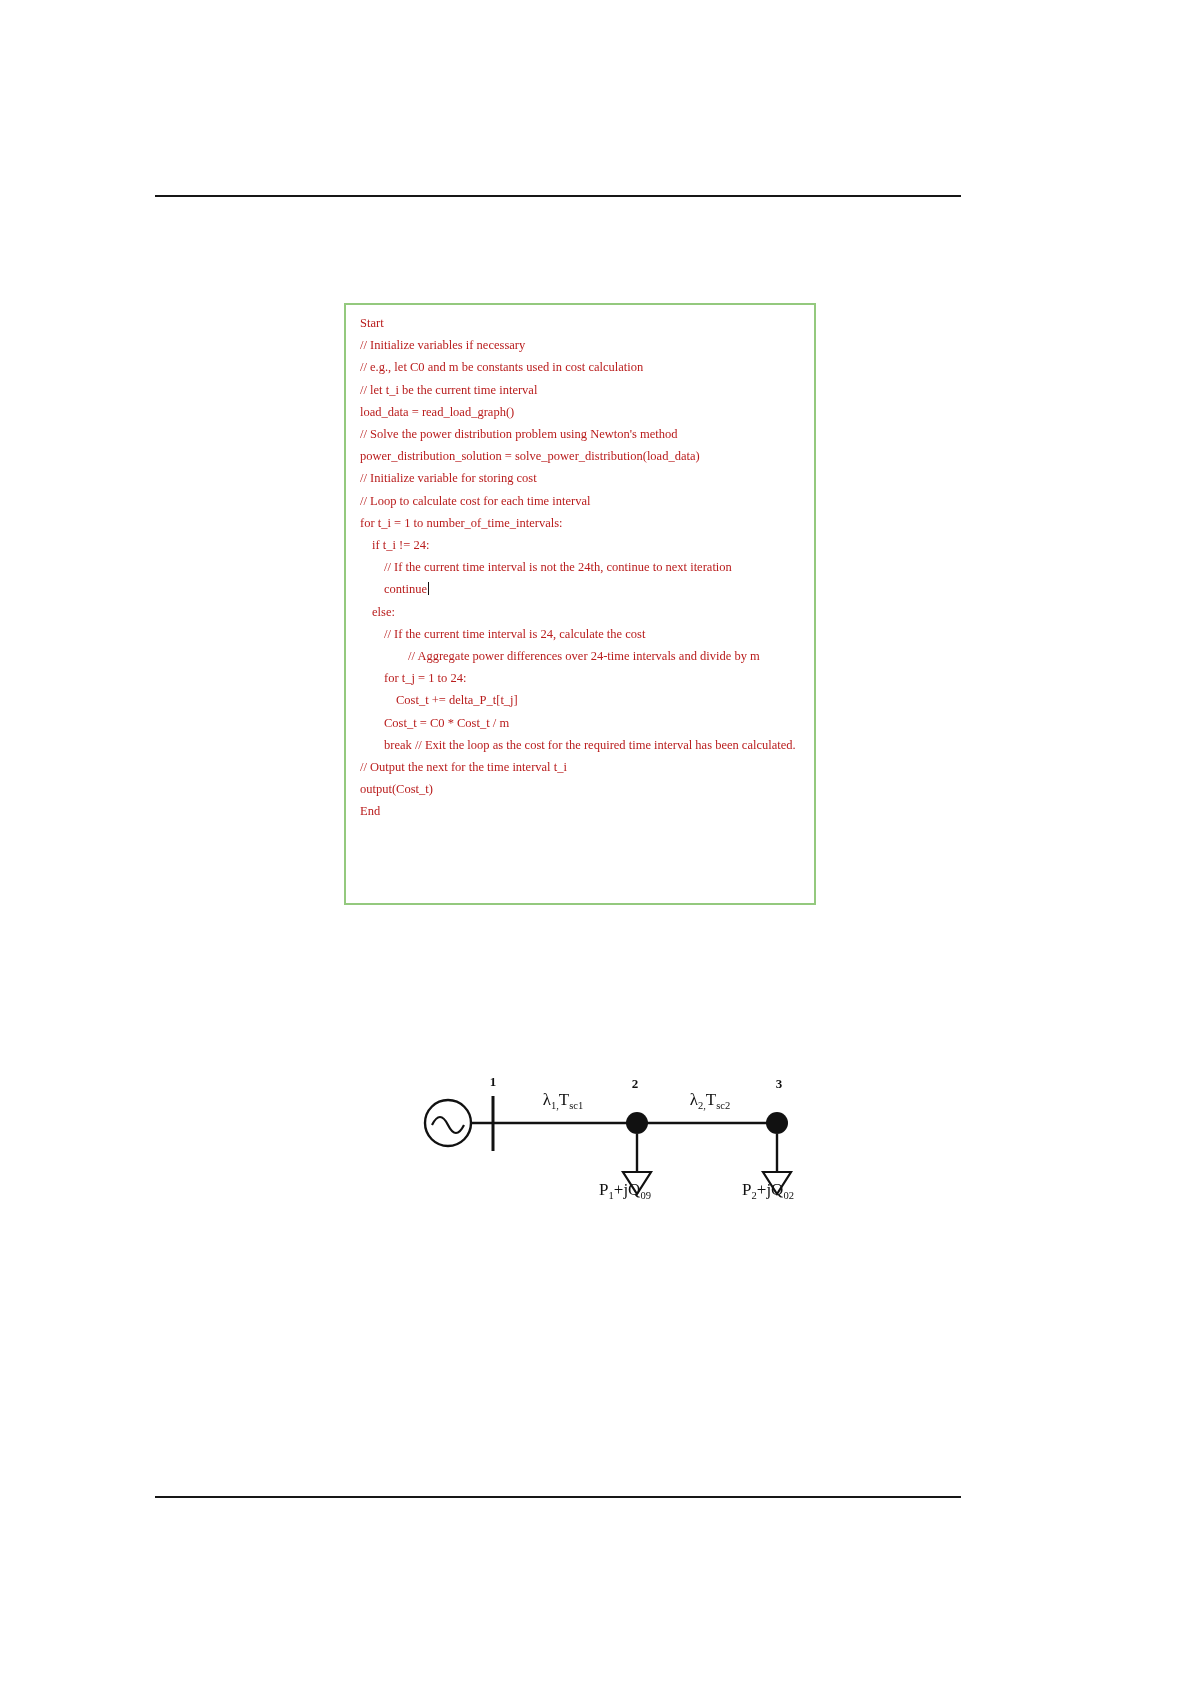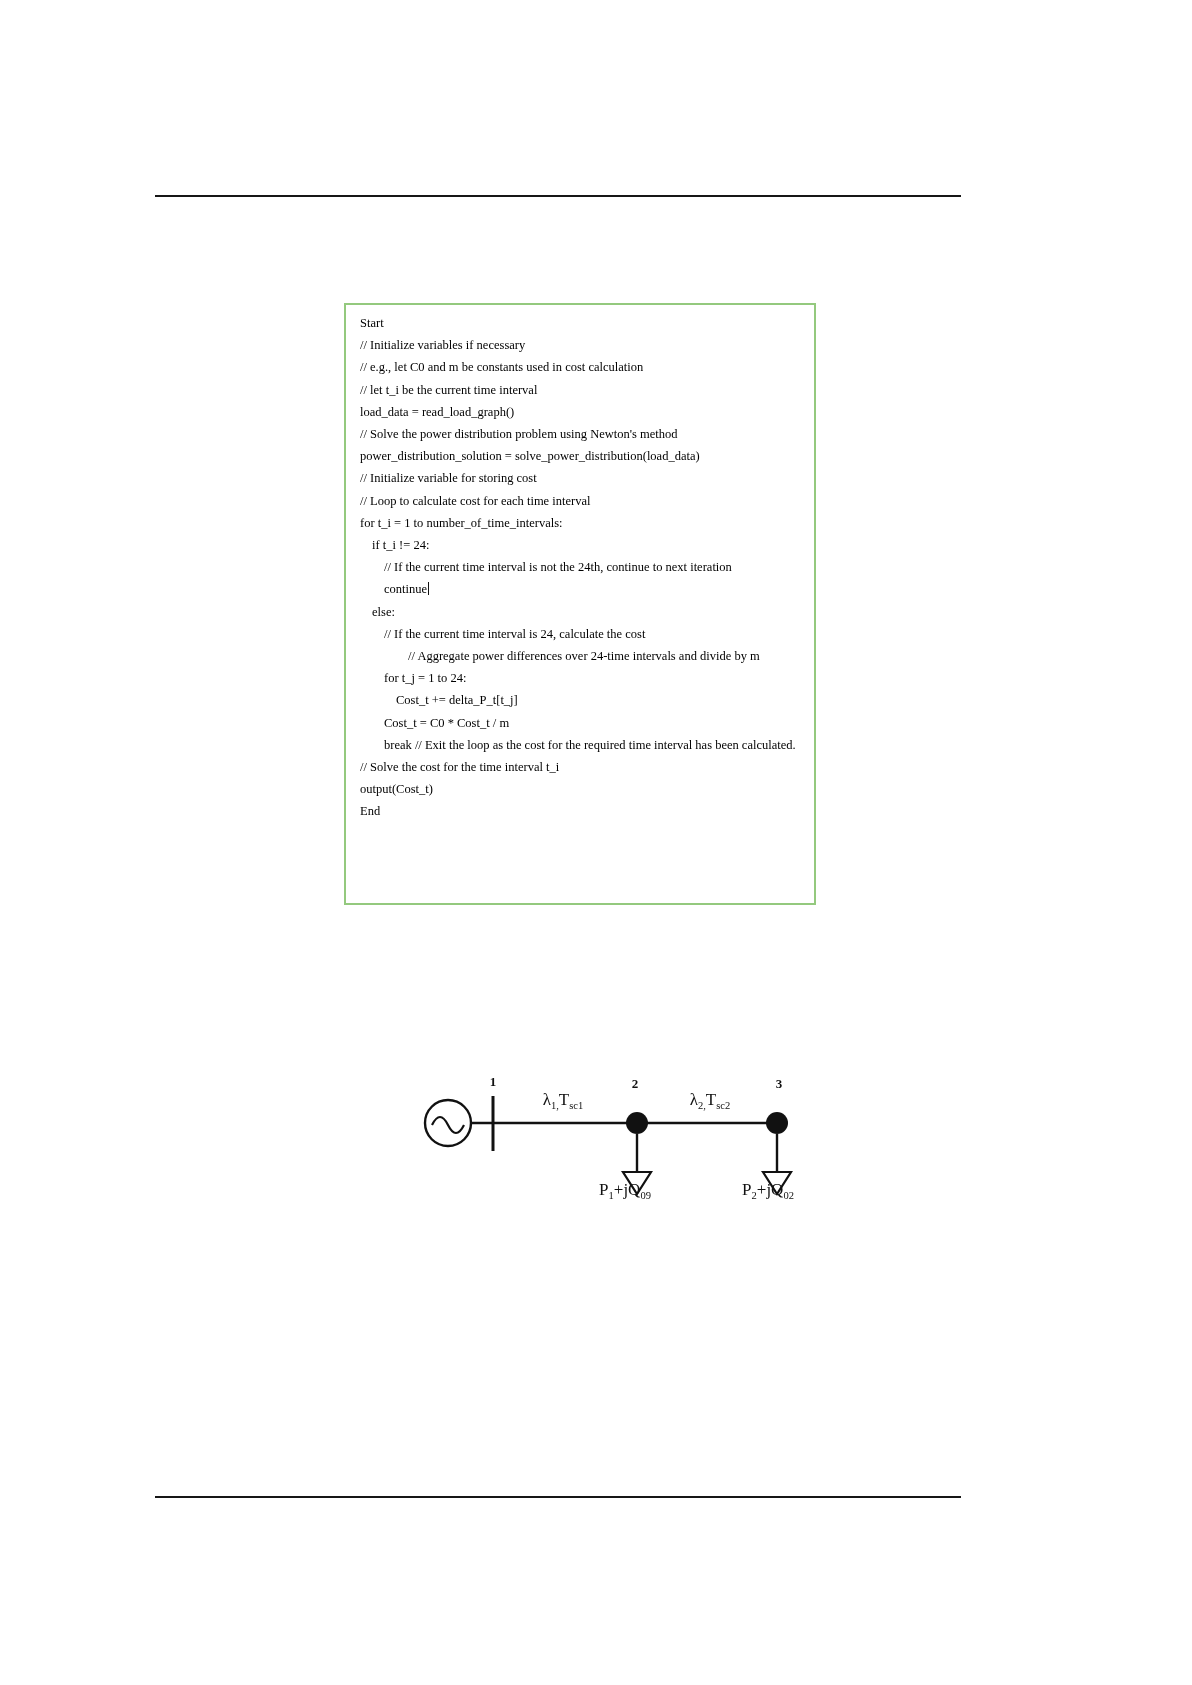--- a/index.html
+++ b/index.html
@@ -22,21 +22,21 @@
 
   #pseudocode-box{
     position:absolute;
     left:344px;top:303px;
     width:440px;
     min-height:581px;
     border:2px solid #94c97e;
     padding:7px 14px 10px 14px;
     font-size:12.5px;
     line-height:22.2px;
-    color:#000000;
+    color:#b91c1c;
     background:#ffffff;
   }
   .code-line{white-space:pre-wrap;}
   .caret{
     display:inline-block;
     width:1px;height:13px;
     background:#111;
     margin-left:1px;
     vertical-align:-2px;
   }
@@ -80,21 +80,21 @@
       <div class="code-line" style="padding-left: 12px;"><span>if t_i != 24:</span></div>
       <div class="code-line" style="padding-left: 24px;"><span>// If the current time interval is not the 24th, continue to next iteration</span></div>
       <div class="code-line" style="padding-left: 24px;"><span>continue</span><span class="caret"></span></div>
       <div class="code-line" style="padding-left: 12px;"><span>else:</span></div>
       <div class="code-line" style="padding-left: 24px;"><span>// If the current time interval is 24, calculate the cost</span></div>
       <div class="code-line" style="padding-left: 48px;"><span>// Aggregate power differences over 24-time intervals and divide by m</span></div>
       <div class="code-line" style="padding-left: 24px;"><span>for t_j = 1 to 24:</span></div>
       <div class="code-line" style="padding-left: 36px;"><span>Cost_t += delta_P_t[t_j]</span></div>
       <div class="code-line" style="padding-left: 24px;"><span>Cost_t = C0 * Cost_t / m</span></div>
       <div class="code-line" style="padding-left: 24px;"><span>break // Exit the loop as the cost for the required time interval has been calculated.</span></div>
-      <div class="code-line" style="padding-left: 0px;"><span>// Solve the cost for the time interval t_i</span></div>
+      <div class="code-line" style="padding-left: 0px;"><span>// Output the next for the time interval t_i</span></div>
       <div class="code-line" style="padding-left: 0px;"><span>output(Cost_t)</span></div>
       <div class="code-line" style="padding-left: 0px;"><span>End</span></div>
     </div>
 
   <div id="diagram">
     <svg width="460" height="200" viewBox="0 0 460 200">
 
       <g>
         <circle cx="68" cy="83" r="23" fill="none" stroke="#111" stroke-width="2.4"></circle>
         <path d="M 52 85 q 8 -16 16 0 q 8 16 16 0" fill="none" stroke="#111" stroke-width="2.2"></path>

